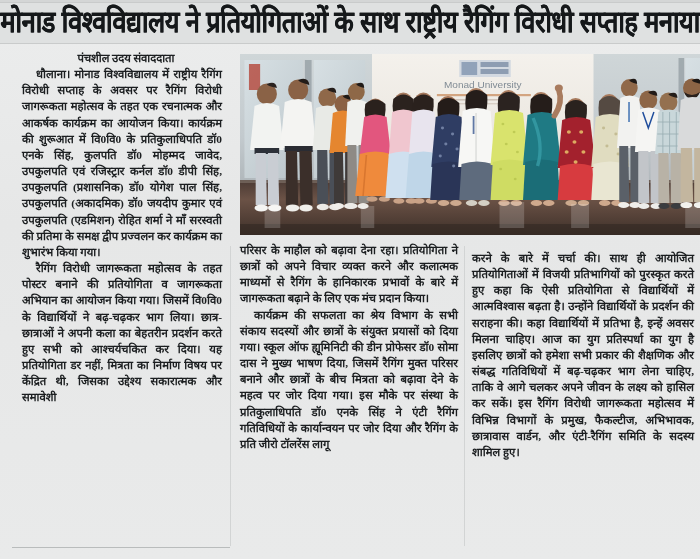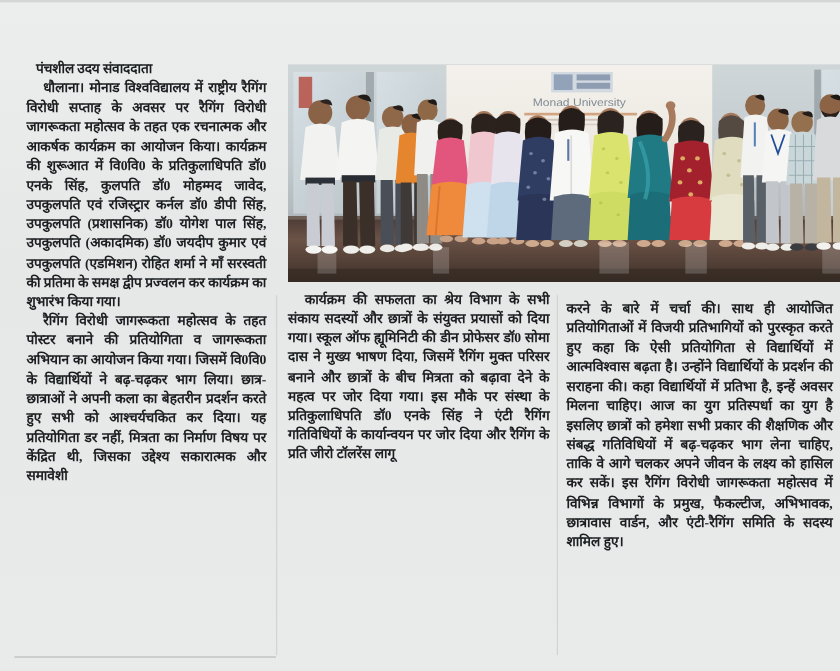--- a/index.html
+++ b/index.html
@@ -73,21 +73,21 @@
     color: #1b1e20;
     text-align: justify;
     text-justify: inter-word;
     font-family: "Liberation Serif", "DejaVu Serif", serif;
   }
   .col p { margin: 0; text-indent: 14px; font-weight: bold; }
   .col p.noindent { text-indent: 0; }
   .col .byline {
     font-weight: bold;
     text-indent: 8px;
-    text-align: left;
+    text-align: center;
     letter-spacing: -0.1px;
   }
 
   #col1 { left: 22px;  width: 200px; }
   #col2 { left: 240px; width: 218px; top: 242px; }
   #col3 { left: 472px; width: 222px; top: 250px; }
 
   
   .vrule {
     position: absolute;
@@ -112,20 +112,23 @@
     background:#d4d6d6;
   }
 </style>
 </head>
 <body>
 
 <div id="clipping">
 
   <div class="paper-edge-top"></div>
 
+  <div class="headline-band">
+    <div class="headline">मोनाड विश्वविद्यालय ने प्रतियोगिताओं के साथ राष्ट्रीय रैगिंग विरोधी सप्ताह मनाया</div>
+  </div>
 
   <div class="photo">
     <svg viewBox="0 0 455 181" preserveAspectRatio="none">
       <defs>
         <linearGradient id="wallG" x1="0" y1="0" x2="0" y2="1">
           <stop offset="0%" stop-color="#cfd6d8"></stop>
           <stop offset="62%" stop-color="#c3cace"></stop>
           <stop offset="100%" stop-color="#aeb5b9"></stop>
         </linearGradient>
         <linearGradient id="floorG" x1="0" y1="0" x2="0" y2="1">
@@ -387,20 +390,21 @@
   <div class="vrule" id="vr1"></div>
   <div class="vrule" id="vr2"></div>
 
   <div class="col" id="col1">
     <p class="byline">पंचशील उदय संवाददाता</p>
     <p>धौलाना। मोनाड विश्वविद्यालय में राष्ट्रीय रैगिंग विरोधी सप्ताह के अवसर पर रैगिंग विरोधी जागरूकता महोत्सव के तहत एक रचनात्मक और आकर्षक कार्यक्रम का आयोजन किया। कार्यक्रम की शुरूआत में वि0वि0 के प्रतिकुलाधिपति डॉ0 एनके सिंह, कुलपति डॉ0 मोहम्मद जावेद, उपकुलपति एवं रजिस्ट्रार कर्नल डॉ0 डीपी सिंह, उपकुलपति (प्रशासनिक) डॉ0 योगेश पाल सिंह, उपकुलपति (अकादमिक) डॉ0 जयदीप कुमार एवं उपकुलपति (एडमिशन) रोहित शर्मा ने माँ सरस्वती की प्रतिमा के समक्ष द्वीप प्रज्वलन कर कार्यक्रम का शुभारंभ किया गया।</p>
     <p>रैगिंग विरोधी जागरूकता महोत्सव के तहत पोस्टर बनाने की प्रतियोगिता व जागरूकता अभियान का आयोजन किया गया। जिसमें वि0वि0 के विद्यार्थियों ने बढ़-चढ़कर भाग लिया। छात्र-छात्राओं ने अपनी कला का बेहतरीन प्रदर्शन करते हुए सभी को आश्चर्यचकित कर दिया। यह प्रतियोगिता डर नहीं, मित्रता का निर्माण विषय पर केंद्रित थी, जिसका उद्देश्य सकारात्मक और समावेशी</p>
   </div>
 
   <div class="col" id="col2">
+    <p class="noindent">परिसर के माहौल को बढ़ावा देना रहा। प्रतियोगिता ने छात्रों को अपने विचार व्यक्त करने और कलात्मक माध्यमों से रैगिंग के हानिकारक प्रभावों के बारे में जागरूकता बढ़ाने के लिए एक मंच प्रदान किया।</p>
     <p>कार्यक्रम की सफलता का श्रेय विभाग के सभी संकाय सदस्यों और छात्रों के संयुक्त प्रयासों को दिया गया। स्कूल ऑफ ह्यूमिनिटी की डीन प्रोफेसर डॉ0 सोमा दास ने मुख्य भाषण दिया, जिसमें रैगिंग मुक्त परिसर बनाने और छात्रों के बीच मित्रता को बढ़ावा देने के महत्व पर जोर दिया गया। इस मौके पर संस्था के प्रतिकुलाधिपति डॉ0 एनके सिंह ने एंटी रैगिंग गतिविधियों के कार्यान्वयन पर जोर दिया और रैगिंग के प्रति जीरो टॉलरेंस लागू</p>
   </div>
 
   <div class="col" id="col3">
     <p class="noindent">करने के बारे में चर्चा की। साथ ही आयोजित प्रतियोगिताओं में विजयी प्रतिभागियों को पुरस्कृत करते हुए कहा कि ऐसी प्रतियोगिता से विद्यार्थियों में आत्मविश्वास बढ़ता है। उन्होंने विद्यार्थियों के प्रदर्शन की सराहना की। कहा विद्यार्थियों में प्रतिभा है, इन्हें अवसर मिलना चाहिए। आज का युग प्रतिस्पर्धा का युग है इसलिए छात्रों को हमेशा सभी प्रकार की शैक्षणिक और संबद्ध गतिविधियों में बढ़-चढ़कर भाग लेना चाहिए, ताकि वे आगे चलकर अपने जीवन के लक्ष्य को हासिल कर सकें। इस रैगिंग विरोधी जागरूकता महोत्सव में विभिन्न विभागों के प्रमुख, फैकल्टीज, अभिभावक, छात्रावास वार्डन, और एंटी-रैगिंग समिति के सदस्य शामिल हुए।</p>
   </div>
 
   <div class="bottom-rule"></div>
 </div>
 

